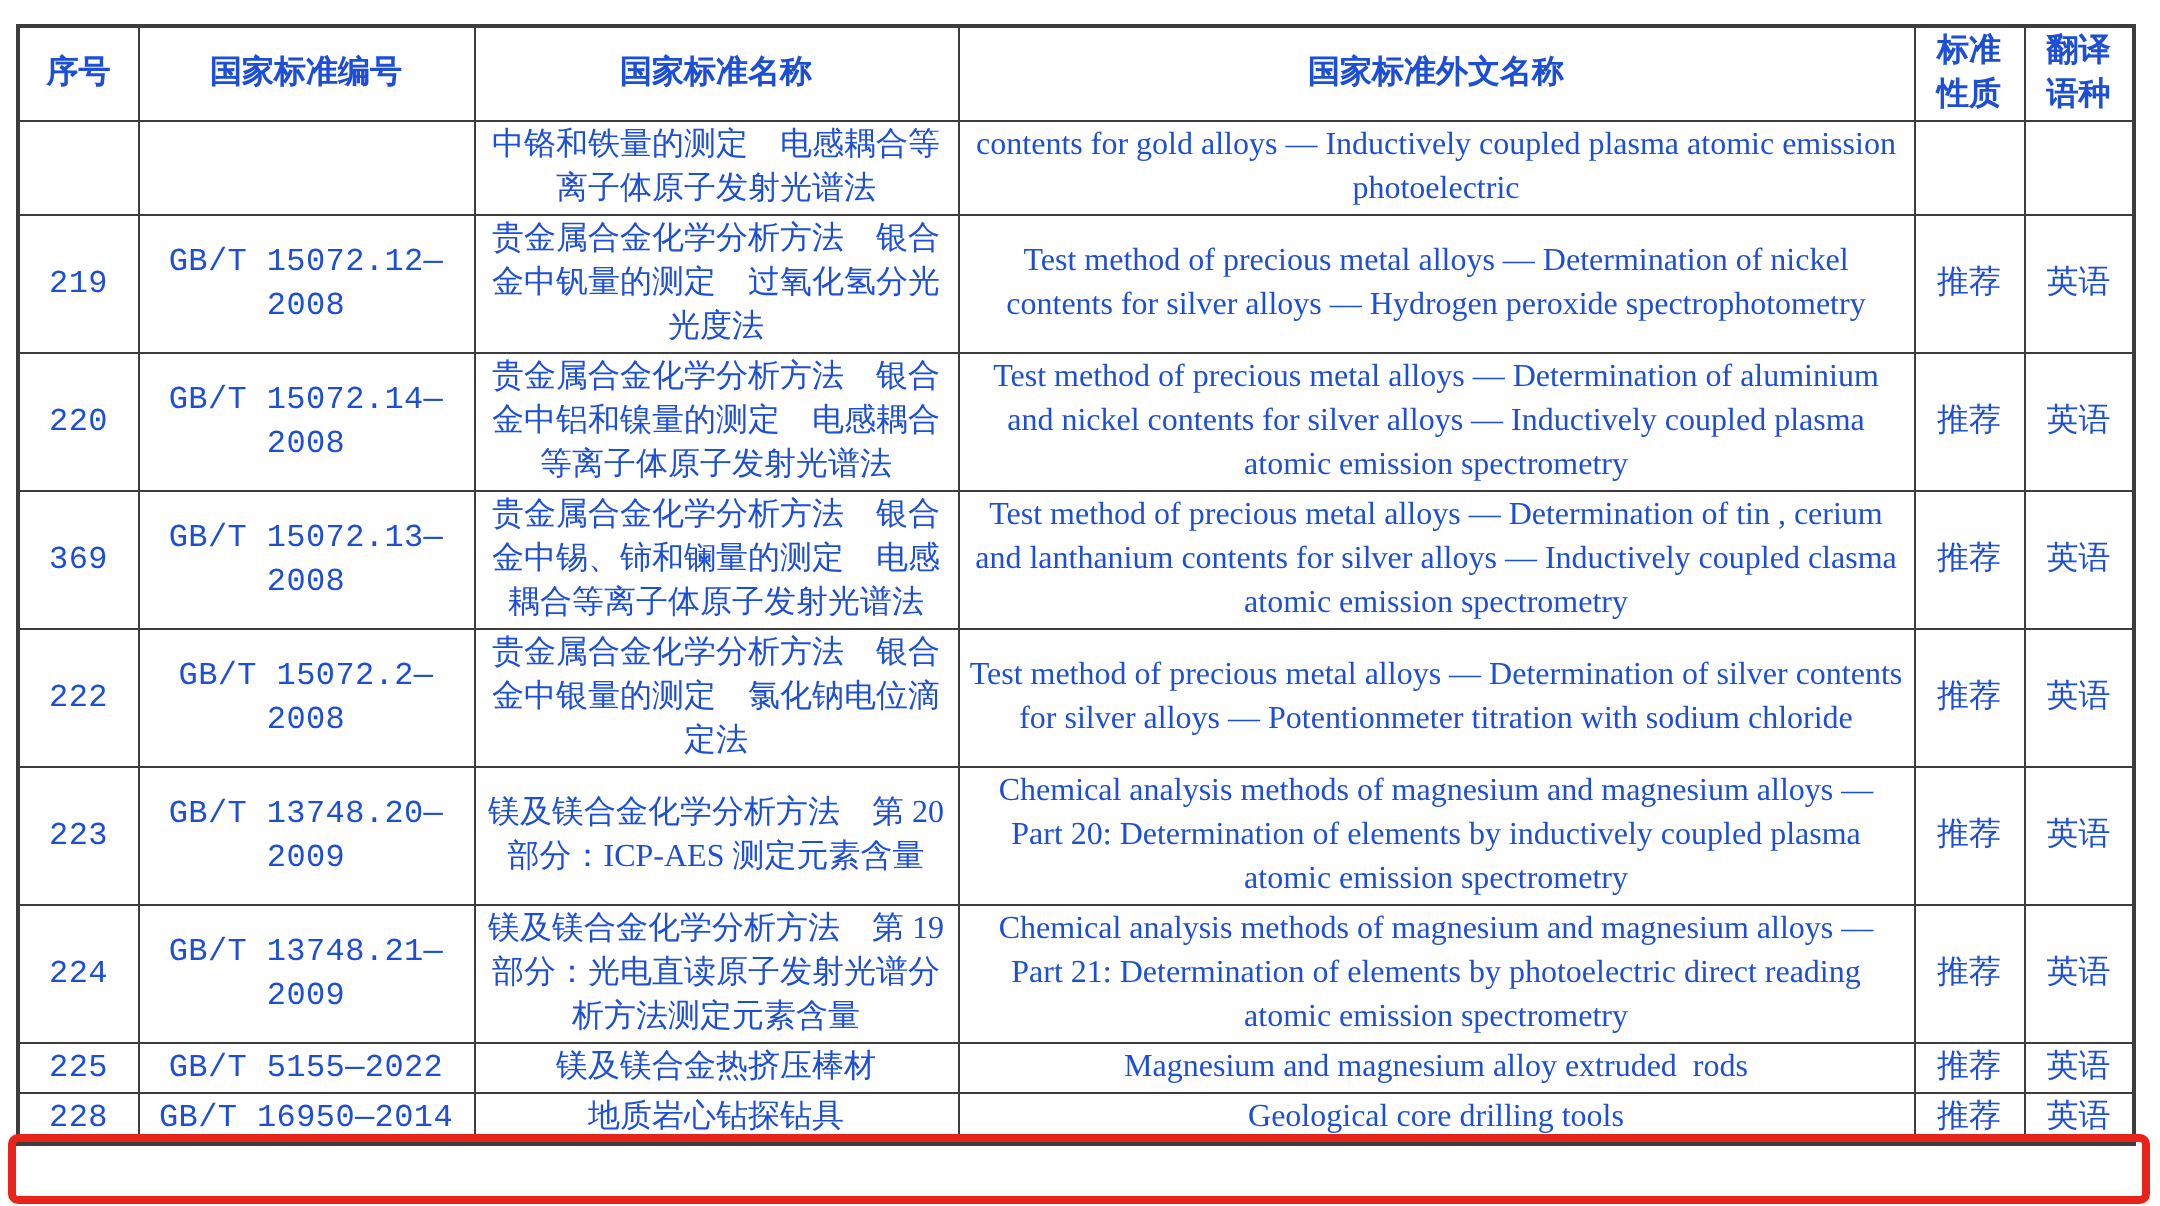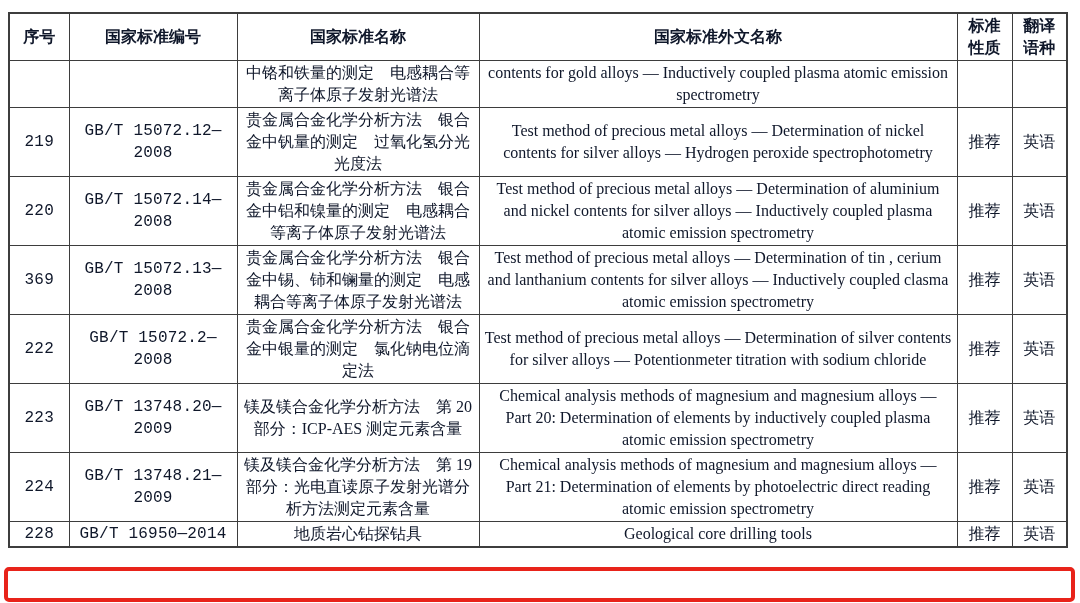--- a/index.html
+++ b/index.html
@@ -1,21 +1,21 @@
 <!DOCTYPE html>
 <html><head>
 <meta charset="utf-8">
 <style>
   html,body{margin:0;padding:0;background:#ffffff;}
   #stage{
     position:relative;
     width:1080px;height:603px;
     background:#ffffff;
     font-family:"Liberation Serif","DejaVu Serif",serif;
-    color:#0f172a;
+    color:#1d4ed8;
     overflow:hidden;
   }
   table.std{
     position:absolute;left:8px;top:12px;
     border-collapse:collapse;
     table-layout:fixed;
     width:1058px;
     background:#fff;
   }
   table.std th, table.std td{
@@ -75,21 +75,21 @@
         <th>国家标准外文名称</th>
         <th>标准性质</th>
         <th>翻译语种</th>
       </tr>
     </thead>
     <tbody id="tbody">
         <tr>
           <td class="col-seq"></td>
           <td class="col-code"></td>
           <td class="col-name">中铬和铁量的测定　电感耦合等离子体原子发射光谱法</td>
-          <td class="col-foreign">contents for gold alloys — Inductively coupled plasma atomic emission spectrometry</td>
+          <td class="col-foreign">contents for gold alloys — Inductively coupled plasma atomic emission photoelectric</td>
           <td class="col-nature"></td>
           <td class="col-lang"></td>
         </tr>
         <tr>
           <td class="col-seq">219</td>
           <td class="col-code">GB/T 15072.12—2008</td>
           <td class="col-name">贵金属合金化学分析方法　银合金中钒量的测定　过氧化氢分光光度法</td>
           <td class="col-foreign">Test method of precious metal alloys — Determination of nickel contents for silver alloys — Hydrogen peroxide spectrophotometry</td>
           <td class="col-nature">推荐</td>
           <td class="col-lang">英语</td>
@@ -128,20 +128,28 @@
         </tr>
         <tr>
           <td class="col-seq">224</td>
           <td class="col-code">GB/T 13748.21—2009</td>
           <td class="col-name">镁及镁合金化学分析方法　第 19 部分：光电直读原子发射光谱分析方法测定元素含量</td>
           <td class="col-foreign">Chemical analysis methods of magnesium and magnesium alloys — Part 21: Determination of elements by photoelectric direct reading atomic emission spectrometry</td>
           <td class="col-nature">推荐</td>
           <td class="col-lang">英语</td>
         </tr>
         <tr>
+          <td class="col-seq">225</td>
+          <td class="col-code">GB/T 5155—2022</td>
+          <td class="col-name">镁及镁合金热挤压棒材</td>
+          <td class="col-foreign">Magnesium and magnesium alloy extruded&nbsp; rods</td>
+          <td class="col-nature">推荐</td>
+          <td class="col-lang">英语</td>
+        </tr>
+        <tr>
           <td class="col-seq">228</td>
           <td class="col-code">GB/T 16950—2014</td>
           <td class="col-name">地质岩心钻探钻具</td>
           <td class="col-foreign">Geological core drilling tools</td>
           <td class="col-nature">推荐</td>
           <td class="col-lang">英语</td>
         </tr>
       </tbody>
   </table>
   <div id="hl-box" style="display: block; border-color: rgb(232, 35, 26); left: 4px; top: 566.5px; width: 1071px; height: 35px;"></div>

